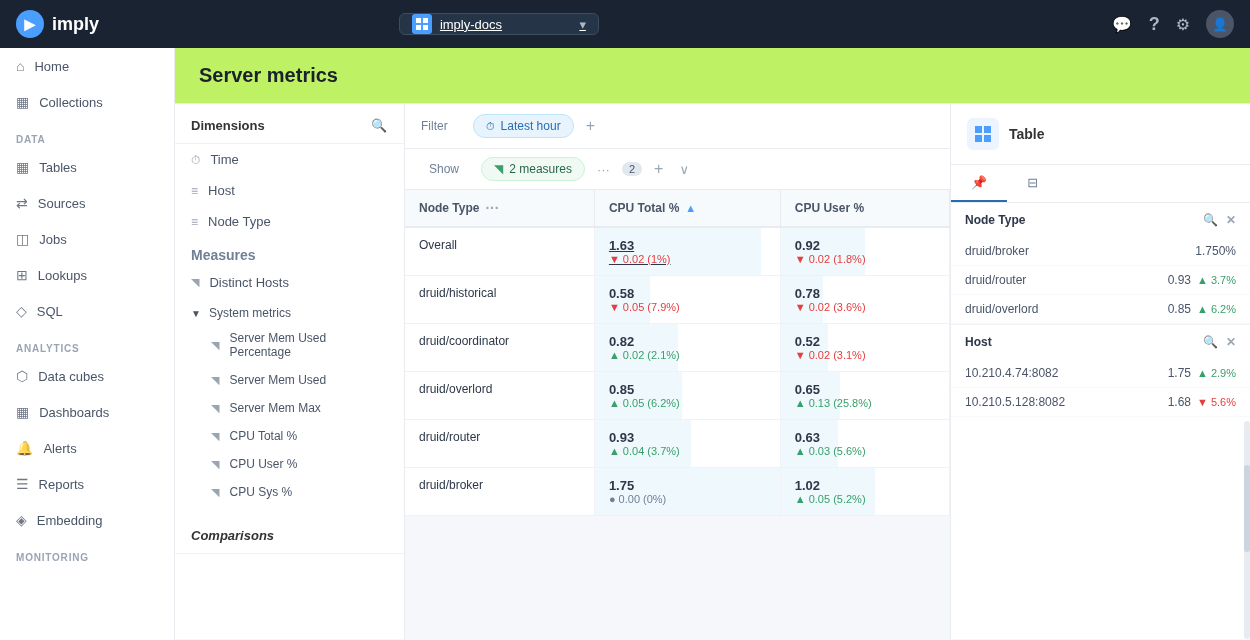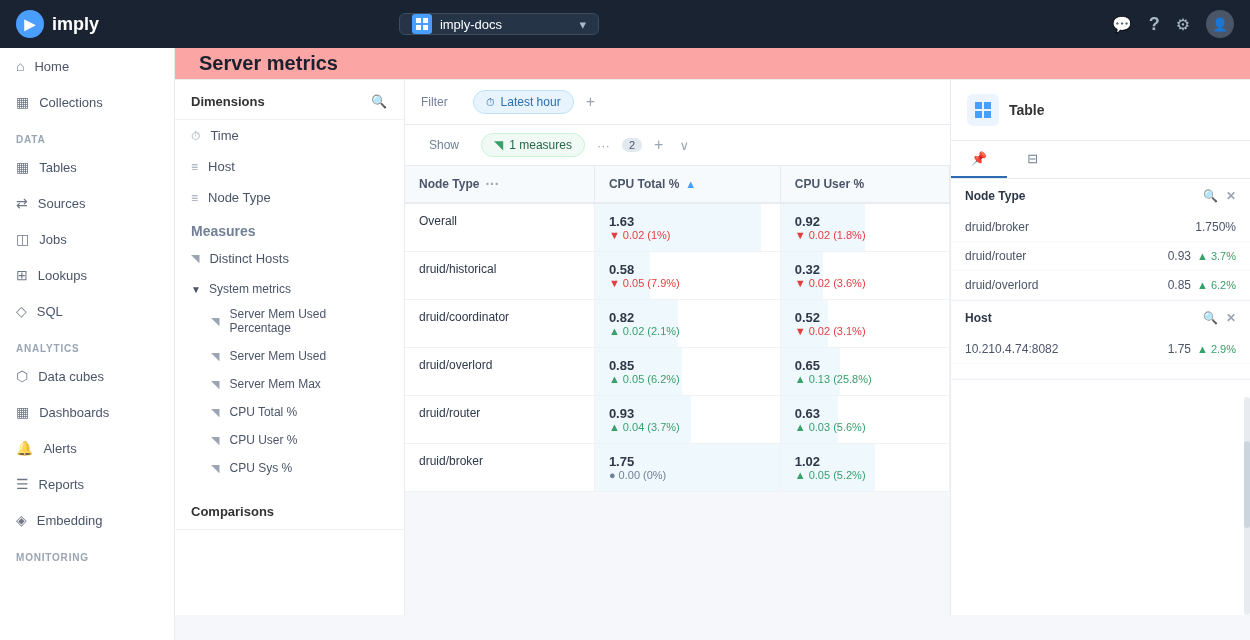--- a/index.html
+++ b/index.html
@@ -2,36 +2,36 @@
 <html><head>
   <meta charset="utf-8">
   <style>
     * { box-sizing: border-box; margin: 0; padding: 0; }
     body { font-family: -apple-system, BlinkMacSystemFont, 'Segoe UI', sans-serif; font-size: 13px; background: #f0f2f5; color: #333; height: 640px; overflow: hidden; }
 
     
     .topnav { background: #1a2332; height: 48px; display: flex; align-items: center; padding: 0 16px; gap: 12px; }
     .logo { display: flex; align-items: center; gap: 8px; color: #fff; font-size: 18px; font-weight: 600; min-width: 120px; }
     .logo-icon { width: 28px; height: 28px; background: #4a9eff; border-radius: 50%; display: flex; align-items: center; justify-content: center; color: white; font-size: 14px; }
-    .workspace-selector { background: #253447; border: 1px solid #3a4d63; border-radius: 6px; color: #fff; display: flex; align-items: center; gap: 8px; padding: 0 12px; cursor: pointer; min-width: 200px; justify-content: space-between; margin: 0 auto; }
+    .workspace-selector { background: #253447; border: 1px solid #3a4d63; border-radius: 6px; color: #fff; display: flex; align-items: center; gap: 8px; padding: 0 12px; cursor: pointer; min-width: 200px; justify-content: space-between; margin: 0 auto; text-decoration: underline; }
     .workspace-selector-left { display: flex; align-items: center; gap: 8px; }
     .ws-icon { width: 20px; height: 20px; background: #4a9eff; border-radius: 3px; display: flex; align-items: center; justify-content: center; }
     .topnav-actions { display: flex; align-items: center; gap: 16px; margin-left: auto; }
     .topnav-icon { color: #aab8c8; cursor: pointer; font-size: 16px; }
 
     
     .layout { display: flex; height: calc(640px - 48px); }
     .sidebar { width: 175px; background: #fff; border-right: 1px solid #e8ecf0; overflow-y: auto; flex-shrink: 0; }
     .sidebar-item { display: flex; align-items: center; gap: 10px; padding: 10px 16px; cursor: pointer; color: #4a5568; font-size: 13px; }
     .sidebar-section { padding: 14px 16px 4px; font-size: 10px; font-weight: 700; color: #9aa5b4; letter-spacing: 0.08em; text-transform: uppercase; }
     .sidebar-icon { font-size: 14px; opacity: 0.8; }
 
     
     .main { flex: 1; overflow: auto; background: #f5f7fa; }
-    .page-header { background: #fca5a5; padding: 4px 24px; border-bottom: 1px solid #e8ecf0; }
+    .page-header { background: #bef264; padding: 16px 24px; border-bottom: 1px solid #e8ecf0; }
     .page-title { font-size: 20px; font-weight: 600; color: #1a202c; }
 
     .content-area { display: flex; padding: 0; height: calc(100% - 57px); }
 
     
     .dimensions-panel { width: 230px; background: #fff; border-right: 1px solid #e8ecf0; overflow-y: auto; flex-shrink: 0; }
     .panel-header { display: flex; align-items: center; justify-content: space-between; padding: 14px 16px 10px; font-weight: 600; font-size: 13px; border-bottom: 1px solid #f0f2f5; }
     .panel-search-icon { color: #9aa5b4; cursor: pointer; }
     .dim-item { display: flex; align-items: center; gap: 10px; padding: 8px 16px; cursor: pointer; color: #4a5568; font-size: 13px; }
     .dim-icon { color: #9aa5b4; font-size: 12px; }
@@ -228,41 +228,41 @@
           <span>CPU Total %</span>
         </div>
         <div class="dim-sub-item">
           <span class="measure-icon">◥</span>
           <span>CPU User %</span>
         </div>
         <div class="dim-sub-item">
           <span class="measure-icon">◥</span>
           <span>CPU Sys %</span>
         </div>
-        <div class="panel-header" style="margin-top:8px;">
+        <div class="panel-header" style="margin-top:8px;font-style:italic;">
           <span>Comparisons</span>
         </div>
       </div>
 
       <div class="query-area">
 
         <div class="filter-bar">
           <span class="filter-label">Filter</span>
           <div class="filter-chip">
             <span class="chip-icon">⏱</span>
             <span>Latest hour</span>
           </div>
           <span class="add-btn">+</span>
         </div>
 
         <div class="show-bar">
           <span class="show-label">Show</span>
           <div class="show-chip">
             <span style="color:#38a169;">◥</span>
-            <span>1 measures</span>
+            <span>2 measures</span>
           </div>
           <span class="dots-btn">···</span>
           <span class="badge">2</span>
           <span class="add-btn">+</span>
           <span class="chevron-btn">∨</span>
         </div>
 
         <div class="table-container">
           <table>
             <thead>
@@ -284,21 +284,21 @@
                     <span>CPU User %</span>
                   </div>
                 </th>
               </tr>
             </thead>
             <tbody id="table-body">
             <tr>
                   <td>Overall</td>
                   <td style="position: relative;">
     <div style="position:absolute;top:0;left:0;bottom:0;width:90%;background:#bee3f8;opacity:0.25;pointer-events:none;"></div>
-    <div style="position:relative;">
+    <div style="position:relative;text-decoration:underline;">
       <div class="td-value">1.63</div>
       <div class="td-change down">▼ 0.02 (1%)</div>
     </div>
   </td>
                   <td style="position: relative;">
     <div style="position:absolute;top:0;left:0;bottom:0;width:50%;background:#bee3f8;opacity:0.25;pointer-events:none;"></div>
     <div style="position:relative;">
       <div class="td-value">0.92</div>
       <div class="td-change down">▼ 0.02 (1.8%)</div>
     </div>
@@ -309,21 +309,21 @@
                   <td style="position: relative;">
     <div style="position:absolute;top:0;left:0;bottom:0;width:30%;background:#bee3f8;opacity:0.25;pointer-events:none;"></div>
     <div style="position:relative;">
       <div class="td-value">0.58</div>
       <div class="td-change down">▼ 0.05 (7.9%)</div>
     </div>
   </td>
                   <td style="position: relative;">
     <div style="position:absolute;top:0;left:0;bottom:0;width:25%;background:#bee3f8;opacity:0.25;pointer-events:none;"></div>
     <div style="position:relative;">
-      <div class="td-value">0.32</div>
+      <div class="td-value">0.78</div>
       <div class="td-change down">▼ 0.02 (3.6%)</div>
     </div>
   </td>
                 </tr>
                 <tr>
                   <td>druid/coordinator</td>
                   <td style="position: relative;">
     <div style="position:absolute;top:0;left:0;bottom:0;width:45%;background:#bee3f8;opacity:0.25;pointer-events:none;"></div>
     <div style="position:relative;">
       <div class="td-value">0.82</div>
@@ -451,20 +451,27 @@
               </div>
             </div>
             <div class="rp-row">
               <span>10.210.4.74:8082</span>
               <div class="rp-row-value">
                 <span class="rp-val">1.75</span>
                 <span class="rp-change up">▲ 2.9%</span>
               </div>
             </div>
             <div class="rp-row">
+              <span>10.210.5.128:8082</span>
+              <div class="rp-row-value">
+                <span class="rp-val">1.68</span>
+                <span class="rp-change down">▼ 5.6%</span>
+              </div>
+            </div>
+            <div class="rp-row">
               
               
             </div>
           </div>
 
         </div>
 
         <div class="scrollbar-area">
           <div class="scrollbar-track">
             <div class="scrollbar-thumb"></div>

